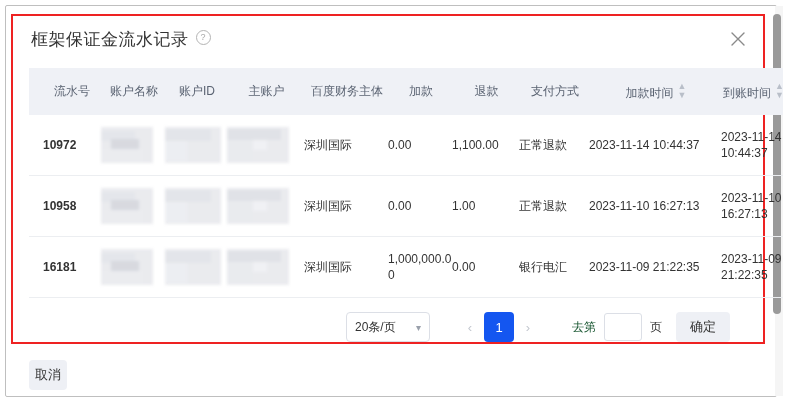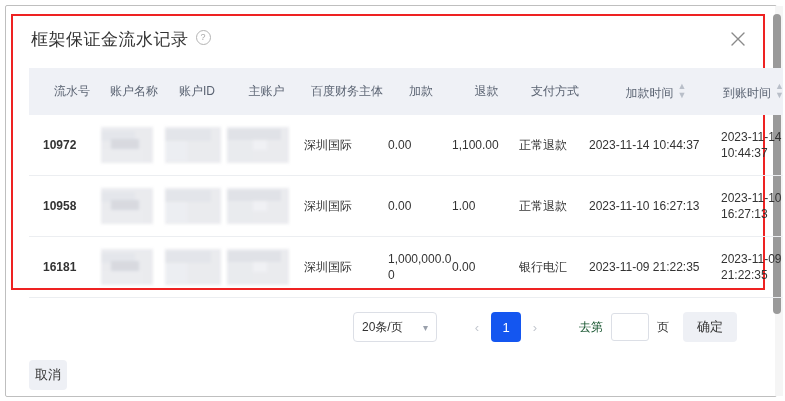--- a/index.html
+++ b/index.html
@@ -46,21 +46,21 @@
     height: 300px;
     background: #9a9a9a;
     border-radius: 4px;
   }
   
   .highlight-box {
     position: absolute;
     left: 11px;
     top: 14px;
     width: 754px;
-    height: 276px;
+    height: 330px;
     border: 2px solid #ee2222;
     box-sizing: border-box;
     background: #ffffff;
   }
   .modal {
     position: absolute;
     left: 0;
     top: 0;
     width: 100%;
     height: 100%;
@@ -178,21 +178,21 @@
     display: block;
     background: #dddfe4;
   }
   .bc-a { width: 52px; }
   .bc-b { width: 56px; }
   .bc-c { width: 62px; }
 
   
   .pagination {
     position: absolute;
-    right: 26px;
+    right: 33px;
     top: 296px;
     display: flex;
     align-items: center;
     gap: 0px;
     font-size: 12px;
     color: #333;
   }
   .page-size-select {
     display: flex;
     align-items: center;

